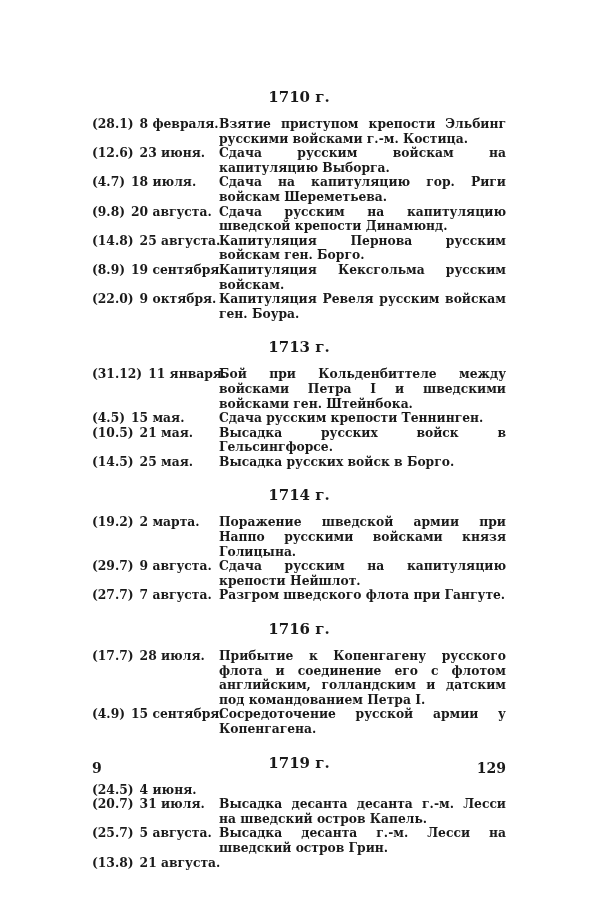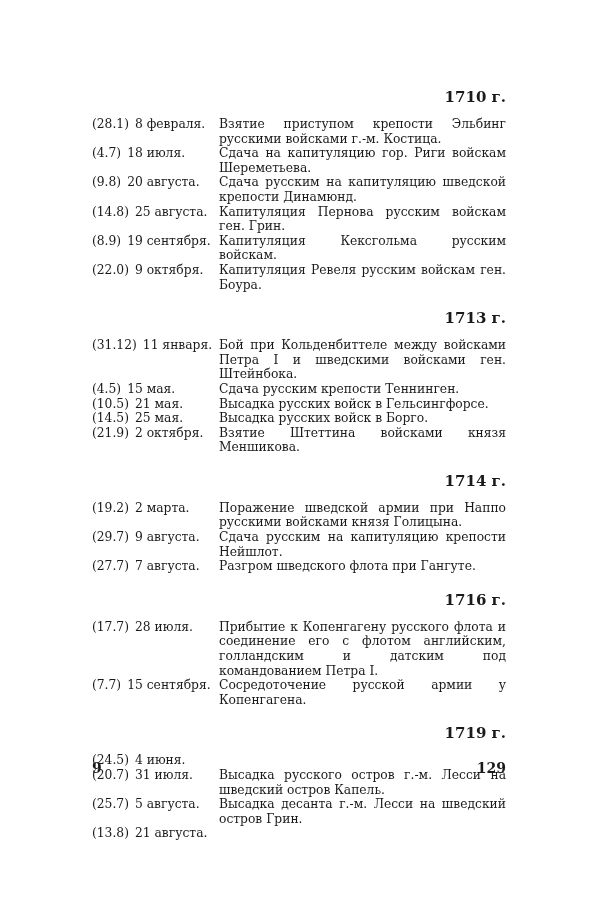--- a/index.html
+++ b/index.html
@@ -1,47 +1,51 @@
 <!DOCTYPE html>
 <html><head>
 <meta charset="utf-8">
 <style>
   html, body { margin:0; padding:0; background:#ffffff; }
   body { width:600px; height:915px; position:relative; overflow:hidden;
          font-family:"DejaVu Serif", "Liberation Serif", serif; color:#1a1a1a; }
   .page { position:absolute; left:92px; top:88px; width:414px; }
-  .year { text-align:right; font-weight:bold; font-size:15px; margin:0 0 11px 0; height:18px; line-height:18px; }
+  .year { text-align:center; font-weight:bold; font-size:15px; margin:0 0 11px 0; height:18px; line-height:18px; }
   .section { margin-bottom:17px; }
-  .entry { display:flex; font-size:12.3px; line-height:14.6px; }
+  .entry { display:flex; font-size:12.3px; line-height:14.6px;font-weight:bold; }
   .date { width:127px; flex:none; white-space:nowrap; }
   .date .os { margin-right:6px; }
   .desc { flex:1; text-align:justify; }
   .footer { position:absolute; top:760px; left:92px; width:414px; font-size:14px; font-weight:bold; display:flex; justify-content:space-between; }
 </style>
 </head>
 <body>
 
 <div class="page" id="page">
     <div class="section">
       <div class="year">1710 г.</div>
       <div class="entry">
         <div class="date"><span class="os">(28.1)</span><span>8 февраля.</span></div>
         <div class="desc">Взятие приступом крепости Эльбинг русскими войсками г.-м. Костица.</div>
       </div>
       <div class="entry">
+        <div class="date"><span class="os">(12.6)</span><span>23 июня.</span></div>
+        <div class="desc">Сдача русским войскам на капитуляцию Выборга.</div>
+      </div>
+      <div class="entry">
         <div class="date"><span class="os">(4.7)</span><span>18 июля.</span></div>
         <div class="desc">Сдача на капитуляцию гор. Риги войскам Шереметьева.</div>
       </div>
       <div class="entry">
         <div class="date"><span class="os">(9.8)</span><span>20 августа.</span></div>
         <div class="desc">Сдача русским на капитуляцию шведской крепости Динамюнд.</div>
       </div>
       <div class="entry">
         <div class="date"><span class="os">(14.8)</span><span>25 августа.</span></div>
-        <div class="desc">Капитуляция Пернова русским войскам ген. Грин.</div>
+        <div class="desc">Капитуляция Пернова русским войскам ген. Борго.</div>
       </div>
       <div class="entry">
         <div class="date"><span class="os">(8.9)</span><span>19 сентября.</span></div>
         <div class="desc">Капитуляция Кексгольма русским войскам.</div>
       </div>
       <div class="entry">
         <div class="date"><span class="os">(22.0)</span><span>9 октября.</span></div>
         <div class="desc">Капитуляция Ревеля русским войскам ген. Боура.</div>
       </div>
     </div>
@@ -56,24 +60,20 @@
         <div class="desc">Сдача русским крепости Теннинген.</div>
       </div>
       <div class="entry">
         <div class="date"><span class="os">(10.5)</span><span>21 мая.</span></div>
         <div class="desc">Высадка русских войск в Гельсингфорсе.</div>
       </div>
       <div class="entry">
         <div class="date"><span class="os">(14.5)</span><span>25 мая.</span></div>
         <div class="desc">Высадка русских войск в Борго.</div>
       </div>
-      <div class="entry">
-        <div class="date"><span class="os">(21.9)</span><span>2 октября.</span></div>
-        <div class="desc">Взятие Штеттина войсками князя Меншикова.</div>
-      </div>
     </div>
     <div class="section">
       <div class="year">1714 г.</div>
       <div class="entry">
         <div class="date"><span class="os">(19.2)</span><span>2 марта.</span></div>
         <div class="desc">Поражение шведской армии при Наппо русскими войсками князя Голицына.</div>
       </div>
       <div class="entry">
         <div class="date"><span class="os">(29.7)</span><span>9 августа.</span></div>
         <div class="desc">Сдача русским на капитуляцию крепости Нейшлот.</div>
@@ -83,32 +83,32 @@
         <div class="desc">Разгром шведского флота при Гангуте.</div>
       </div>
     </div>
     <div class="section">
       <div class="year">1716 г.</div>
       <div class="entry">
         <div class="date"><span class="os">(17.7)</span><span>28 июля.</span></div>
         <div class="desc">Прибытие к Копенгагену русского флота и соединение его с флотом английским, голландским и датским под командованием Петра I.</div>
       </div>
       <div class="entry">
-        <div class="date"><span class="os">(7.7)</span><span>15 сентября.</span></div>
+        <div class="date"><span class="os">(4.9)</span><span>15 сентября.</span></div>
         <div class="desc">Сосредоточение русской армии у Копенгагена.</div>
       </div>
     </div>
     <div class="section">
       <div class="year">1719 г.</div>
       <div class="entry">
         <div class="date"><span class="os">(24.5)</span><span>4 июня.</span></div>
       </div>
       <div class="entry">
         <div class="date"><span class="os">(20.7)</span><span>31 июля.</span></div>
-        <div class="desc">Высадка русского остров г.-м. Лесси на шведский остров Капель.</div>
+        <div class="desc">Высадка десанта десанта г.-м. Лесси на шведский остров Капель.</div>
       </div>
       <div class="entry">
         <div class="date"><span class="os">(25.7)</span><span>5 августа.</span></div>
         <div class="desc">Высадка десанта г.-м. Лесси на шведский остров Грин.</div>
       </div>
       <div class="entry">
         <div class="date"><span class="os">(13.8)</span><span>21 августа.</span></div>
       </div>
     </div>
   </div>

